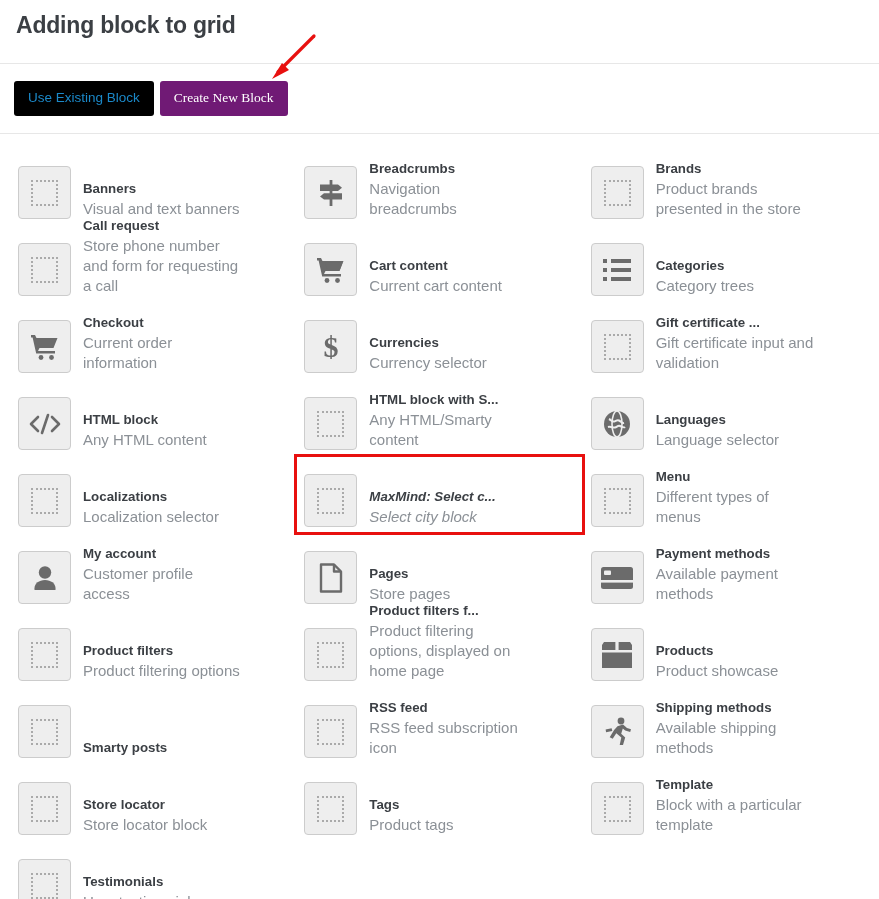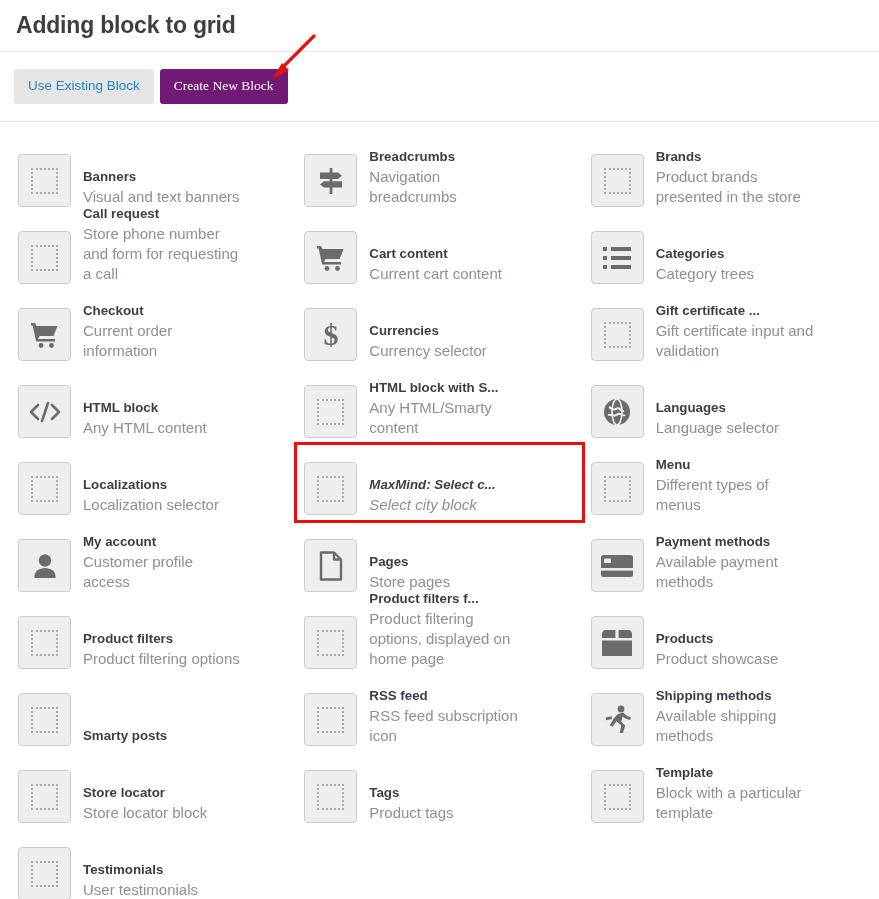--- a/index.html
+++ b/index.html
@@ -12,21 +12,21 @@
   body {
     width: 879px;
     height: 899px;
     overflow: hidden;
     position: relative;
     color: #333;
   }
 
   
   .page-header {
-    height: 52px;
+    height: 64px;
     padding: 10px 16px 0 16px;
     border-bottom: 1px solid #e7e7e7;
   }
   .page-title {
     font-size: 23px;
     font-weight: bold;
     color: #3b3f44;
     letter-spacing: -0.2px;
     line-height: 30px;
     margin: 0;
@@ -45,21 +45,21 @@
     font-family: "Liberation Sans", sans-serif;
     font-size: 13.5px;
     line-height: 1;
     border: none;
     border-radius: 3px;
     padding: 10px 14px 11px 14px;
     cursor: pointer;
     white-space: nowrap;
   }
   .btn-ghost {
-    background: #e5e5e5;
+    background: #000000;
     color: #1b89c9;
   }
   .btn-primary {
     background: #701a75;
     color: #ffffff;
     font-family: Liberation Serif, serif;
   }
 
   
   .arrow-annotation {

